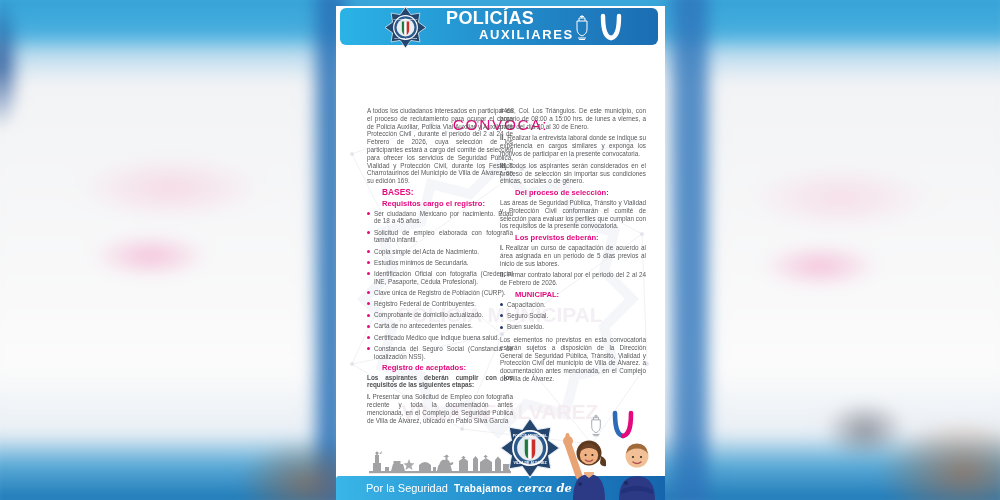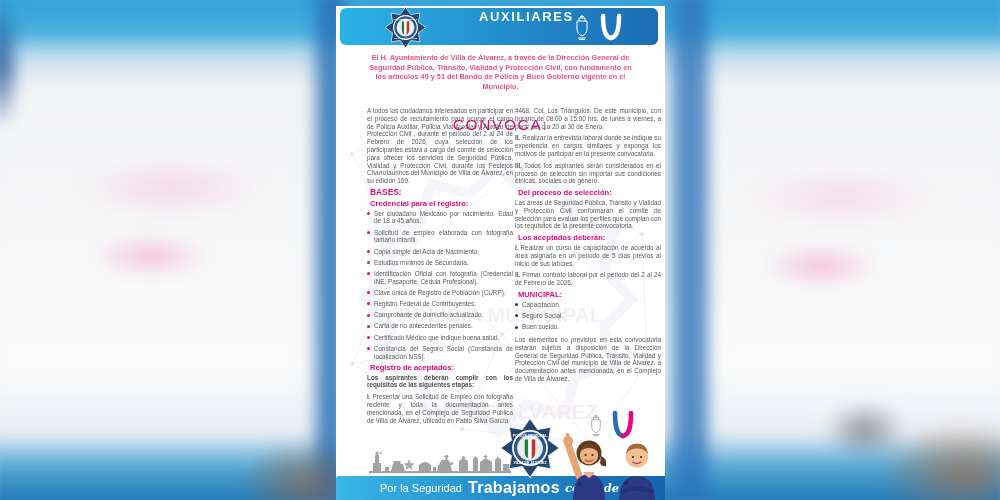--- a/index.html
+++ b/index.html
@@ -37,42 +37,42 @@
   .intro{position:absolute;left:28px;top:47px;width:273px;text-align:center;
          color:#e8538f;font-weight:700;font-size:7.3px;line-height:9.6px;}
   .convoca{position:absolute;left:0;top:78px;width:100%;text-align:center;
            color:#e4097d;font-weight:400;font-size:15.5px;letter-spacing:1.6px;margin-top:32px;}
   
   .wm{position:absolute;left:6px;top:108px;pointer-events:none;}
   
   .col{position:absolute;top:101px;font-size:6.35px;line-height:7.8px;color:#58595b;
        text-align:justify;}
   .col-l{left:31px;width:146px;}
-  .col-r{left:179px;width:146px;}
+  .col-r{left:164px;width:146px;}
   .col p{margin:0 0 4px 0;}
-  .pinkhead{color:#e4097d;font-weight:800;font-size:7.6px;margin:3px 0 2px 3px;text-align:left;}
+  .pinkhead{color:#e4097d;font-weight:800;font-size:7.6px;margin:3px 0 2px 15px;text-align:left;}
   .bighead{font-size:8.4px;}
   .boldp{font-weight:700;color:#4d4e50;}
   .num{font-weight:800;margin-right:2px;}
   .bullet{display:flex;margin:0 0 3.4px 0;}
   .dot{flex:0 0 3px;width:3px;height:3px;border-radius:50%;background:#e4097d;
        margin:2.4px 4px 0 0;}
   .dot.navy{background:#223a6e;}
   .bullet span.bt{flex:1;text-align:justify;}
   
   .skyline{position:absolute;left:31px;top:441px;}
   .big-badge{position:absolute;left:163px;top:411px;width:62px;height:62px;z-index:6;}
   .mini-logos{position:absolute;left:253px;top:404px;display:flex;gap:5px;align-items:center;z-index:4;}
   .chars{position:absolute;left:213px;top:424px;z-index:7;}
   .footer{position:absolute;left:0;top:470px;width:329px;height:24px;z-index:5;
           background:linear-gradient(90deg,#3ab6e8 0%,#2188c8 55%,#1565ad 100%);
-          display:flex;align-items:center;padding-left:44px;box-sizing:border-box;
+          display:flex;align-items:center;padding-left:30px;box-sizing:border-box;
           border-top-left-radius:3px;}
   .footer .f1{color:#fff;font-size:11px;font-weight:500;}
-  .footer .f2{color:#fff;font-size:16px;font-weight:800;margin-left:6px;letter-spacing:.3px;}
+  .footer .f2{color:#fff;font-size:10px;font-weight:800;margin-left:6px;letter-spacing:.3px;}
   .footer .f3{color:#fff;font-size:11.5px;font-weight:700;font-style:italic;margin-left:5px;
               font-family:"DejaVu Serif",serif;}
 </style>
 </head>
 <body>
 
 <div id="stage">
   <div id="backdrop"></div>
 
   <div id="poster">
@@ -105,43 +105,43 @@
       <polygon points="39,20 32,25 33.4,33.4 25,32 20,39 15,32 6.6,33.4 8,25 1,20 8,15 6.6,6.6 15,8 20,1 25,8 33.4,6.6 32,15" fill="#24466e" stroke="#e8edf2" stroke-width="0.7"></polygon>
       <circle cx="20" cy="20" r="11" fill="#2c5a8c" stroke="#ffffff" stroke-width="1.1"></circle>
       <circle cx="20" cy="20" r="8.3" fill="#e9eef3"></circle>
       <path d="M16.6,14.5 h2.27 v12.2 q-2.27,-1 -2.27,-5 z" fill="#1f7a3d"></path>
       <path d="M18.87,14.5 h2.26 v12.4 q-1.13,0.5 -2.26,-0.2 z" fill="#ffffff" stroke="#c9ced4" stroke-width="0.2"></path>
       <path d="M21.13,14.5 h2.27 v7.2 q0,4 -2.27,5.2 z" fill="#c8312b"></path>
       <text x="20" y="13" text-anchor="middle" font-size="2.3" font-weight="bold" fill="#ffffff">POLICÍA MUNICIPAL</text>
       <text x="20" y="30.5" text-anchor="middle" font-size="2.3" font-weight="bold" fill="#ffffff">VILLA DE ÁLVAREZ</text>
     </svg>
     <div class="hdr-title">
+      <div class="t1">POLICÍAS</div>
       <div class="t2">AUXILIARES</div>
     </div>
     <div class="hdr-logos">
       <svg width="16" height="28" viewBox="0 0 16 28">
         <g stroke="#ffffff" fill="none" stroke-width="1">
           <path d="M3,8 h10 v8 q0,5 -5,7 q-5,-2 -5,-7 z"></path>
           <path d="M5,8 V5 h6 v3 M8,2 v3 M6,3.5 h4"></path>
           <path d="M4,25 h8 M5,26.5 h6"></path>
         </g>
       </svg>
       <svg width="30" height="30" viewBox="0 0 30 30">
         <path d="M7,4 C7,20 10,25 15,26" stroke="#ffffff" stroke-width="4.4" fill="none" stroke-linecap="round"></path>
         <path d="M23,4 C23,20 20,25 15,26" stroke="#ffffff" stroke-width="4.4" fill="none" stroke-linecap="round"></path>
       </svg>
     </div>
 
-    <div class="intro">El H.  Ayuntamiento de Villa de Álvarez, a través de la Dirección General de Seguridad Pública, Tránsito, Vialidad y Protección Civil, con fundamento en los artículos  49 y 51 del Bando de Policía y Buen Gobierno vigente en el Municipio.</div>
     <div class="convoca">CONVOCA:</div>
 
     <div class="col col-l">
       <p>A todos los ciudadanos interesados en participar en el proceso de reclutamiento para ocupar el cargo de Policía Auxiliar, Policía Vial Auxiliar y Auxiliar de Protección Civil , durante el periodo del 2 al 24 de Febrero de 2026, cuya selección de los participantes estará a cargo del comité de selección para ofrecer los servicios de Seguridad Pública, Vialidad y Protección Civil, durante los Festejos Charrotaurinos del Municipio de Villa de Álvarez, en su edición 169.</p>
       <div class="pinkhead bighead">BASES:</div>
-      <div class="pinkhead">Credencial para el registro:</div>
+      <div class="pinkhead">Requisitos cargo el registro:</div>
       <div class="bullet">
           <span class="dot"></span>
           <span class="bt">Ser ciudadano Mexicano por nacimiento. Edad de 18 a 45 años.</span>
         </div>
       <div class="bullet">
           <span class="dot"></span>
           <span class="bt">Solicitud de empleo elaborada con fotografía tamaño infantil.</span>
         </div>
       <div class="bullet">
           <span class="dot"></span>
@@ -183,21 +183,21 @@
       <p class="boldp">Los aspirantes deberán cumplir con los requisitos de las siguientes etapas:</p>
       <p><span class="num">I.</span><span>Presentar una Solicitud de Empleo con fotografía reciente y toda la documentación antes mencionada, en el Complejo de Seguridad Pública de Villa de Álvarez, ubicado en Pablo Silva García</span></p>
     </div>
 
     <div class="col col-r">
       <p>#468, Col. Los Triángulos. De este municipio, con horario de 08:00 a 15:00 hrs. de lunes a viernes, a partir del día 20 al 30 de Enero.</p>
       <p><span class="num">II.</span><span>Realizar la entrevista laboral donde se indique su experiencia en cargos similares y exponga los motivos de participar en la presente convocatoria.</span></p>
       <p><span class="num">III.</span><span>Todos los aspirantes serán considerados en el proceso de selección sin importar sus condiciones étnicas, sociales o de género.</span></p>
       <div class="pinkhead">Del proceso de selección:</div>
       <p>Las áreas de Seguridad Pública, Tránsito y Vialidad y Protección Civil conformarán el comité de selección para evaluar los perfiles que cumplan con los requisitos de la presente convocatoria.</p>
-      <div class="pinkhead">Los aceptados deberán:</div>
+      <div class="pinkhead">Los previstos deberán:</div>
       <p><span class="num">I.</span><span>Realizar un curso de capacitación de acuerdo al área asignada en un periodo de 5 días previos al inicio de sus labores.</span></p>
       <p><span class="num">II.</span><span>Firmar contrato laboral por el periodo del 2 al 24 de Febrero de 2026.</span></p>
       <div class="pinkhead">MUNICIPAL:</div>
       <div class="bullet">
           <span class="dot navy"></span>
           <span class="bt">Capacitación.</span>
         </div>
       <div class="bullet">
           <span class="dot navy"></span>
           <span class="bt">Seguro Social.</span>

